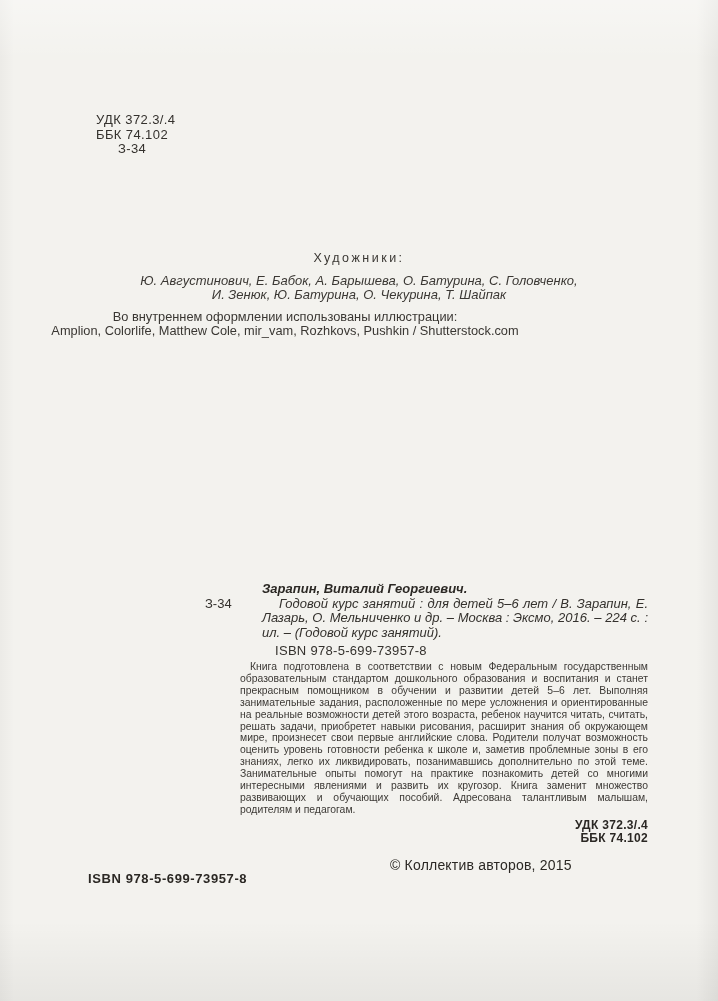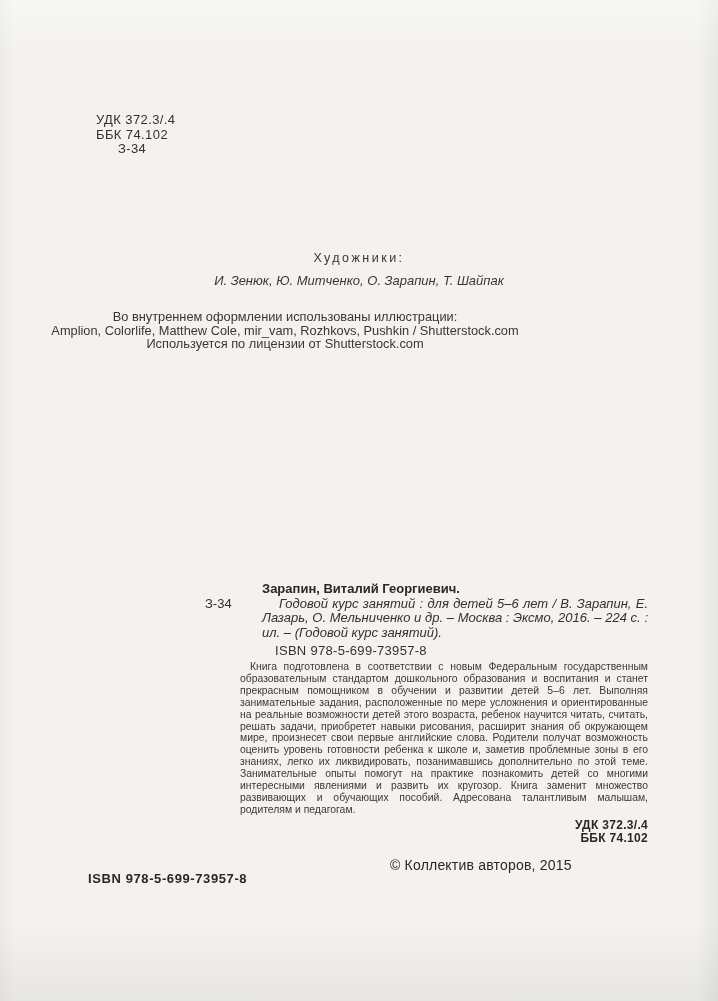--- a/index.html
+++ b/index.html
@@ -43,21 +43,21 @@
     color: #3a3733;
   }
 
   
   .catalog {
     position: absolute; left: 262px; top: 582px; width: 386px;
     font-size: 13px; line-height: 14.6px;
     color: #34312d;
   }
   .catalog-code { position: absolute; left: -57px; top: 15px; }
-  .catalog-author { font-weight: bold; color: #2b2824; }
+  .catalog-author { font-weight: bold; color: #2b2824; font-style: italic; }
   .catalog-desc { margin: 0; text-indent: 17px; text-align: justify; font-style: italic; }
   .catalog-isbn { margin-top: 4px; padding-left: 13px; letter-spacing: 0.3px; }
 
   
   .lower-block { position: absolute; left: 240px; top: 661px; width: 408px; }
   .annotation {
     margin: 0;
     font-size: 10.4px; line-height: 11.9px;
     text-align: justify; text-indent: 10px;
     color: #3c3935;
@@ -86,27 +86,27 @@
 <div class="page">
 
   <div class="top-codes">
     <div>УДК 372.3/.4</div>
     <div>ББК 74.102</div>
     <div class="author-code">З-34</div>
   </div>
 
   <div class="artists">
     <div class="artists-heading">Художники:</div>
-    <div class="artists-names">И. Зенюк, Ю. Митченко, О. Зарапин, Т. Шайпак</div>
+    <div class="artists-names">Ю. Августинович, Е. Бабок, А. Барышева, О. Батурина, С. Головченко,</div>
+    <div class="artists-names">И. Зенюк, Ю. Батурина, О. Чекурина, Т. Шайпак</div>
   </div>
 
   <div class="credits">
     <div>Во внутреннем оформлении использованы иллюстрации:</div>
     <div>Amplion, Colorlife, Matthew Cole, mir_vam, Rozhkovs, Pushkin / Shutterstock.com</div>
-    <div>Используется по лицензии от Shutterstock.com</div>
   </div>
 
   <div class="catalog">
     <span class="catalog-code">З-34</span>
     <div class="catalog-author">Зарапин, Виталий Георгиевич.</div>
     <p class="catalog-desc">Годовой курс занятий : для детей 5–6 лет / В. Зарапин, Е. Лазарь, О. Мельниченко и др. – Москва : Эксмо, 2016. – 224 с. : ил. – (Годовой курс занятий).</p>
     <div class="catalog-isbn">ISBN 978-5-699-73957-8</div>
   </div>
 
   <div class="lower-block">

